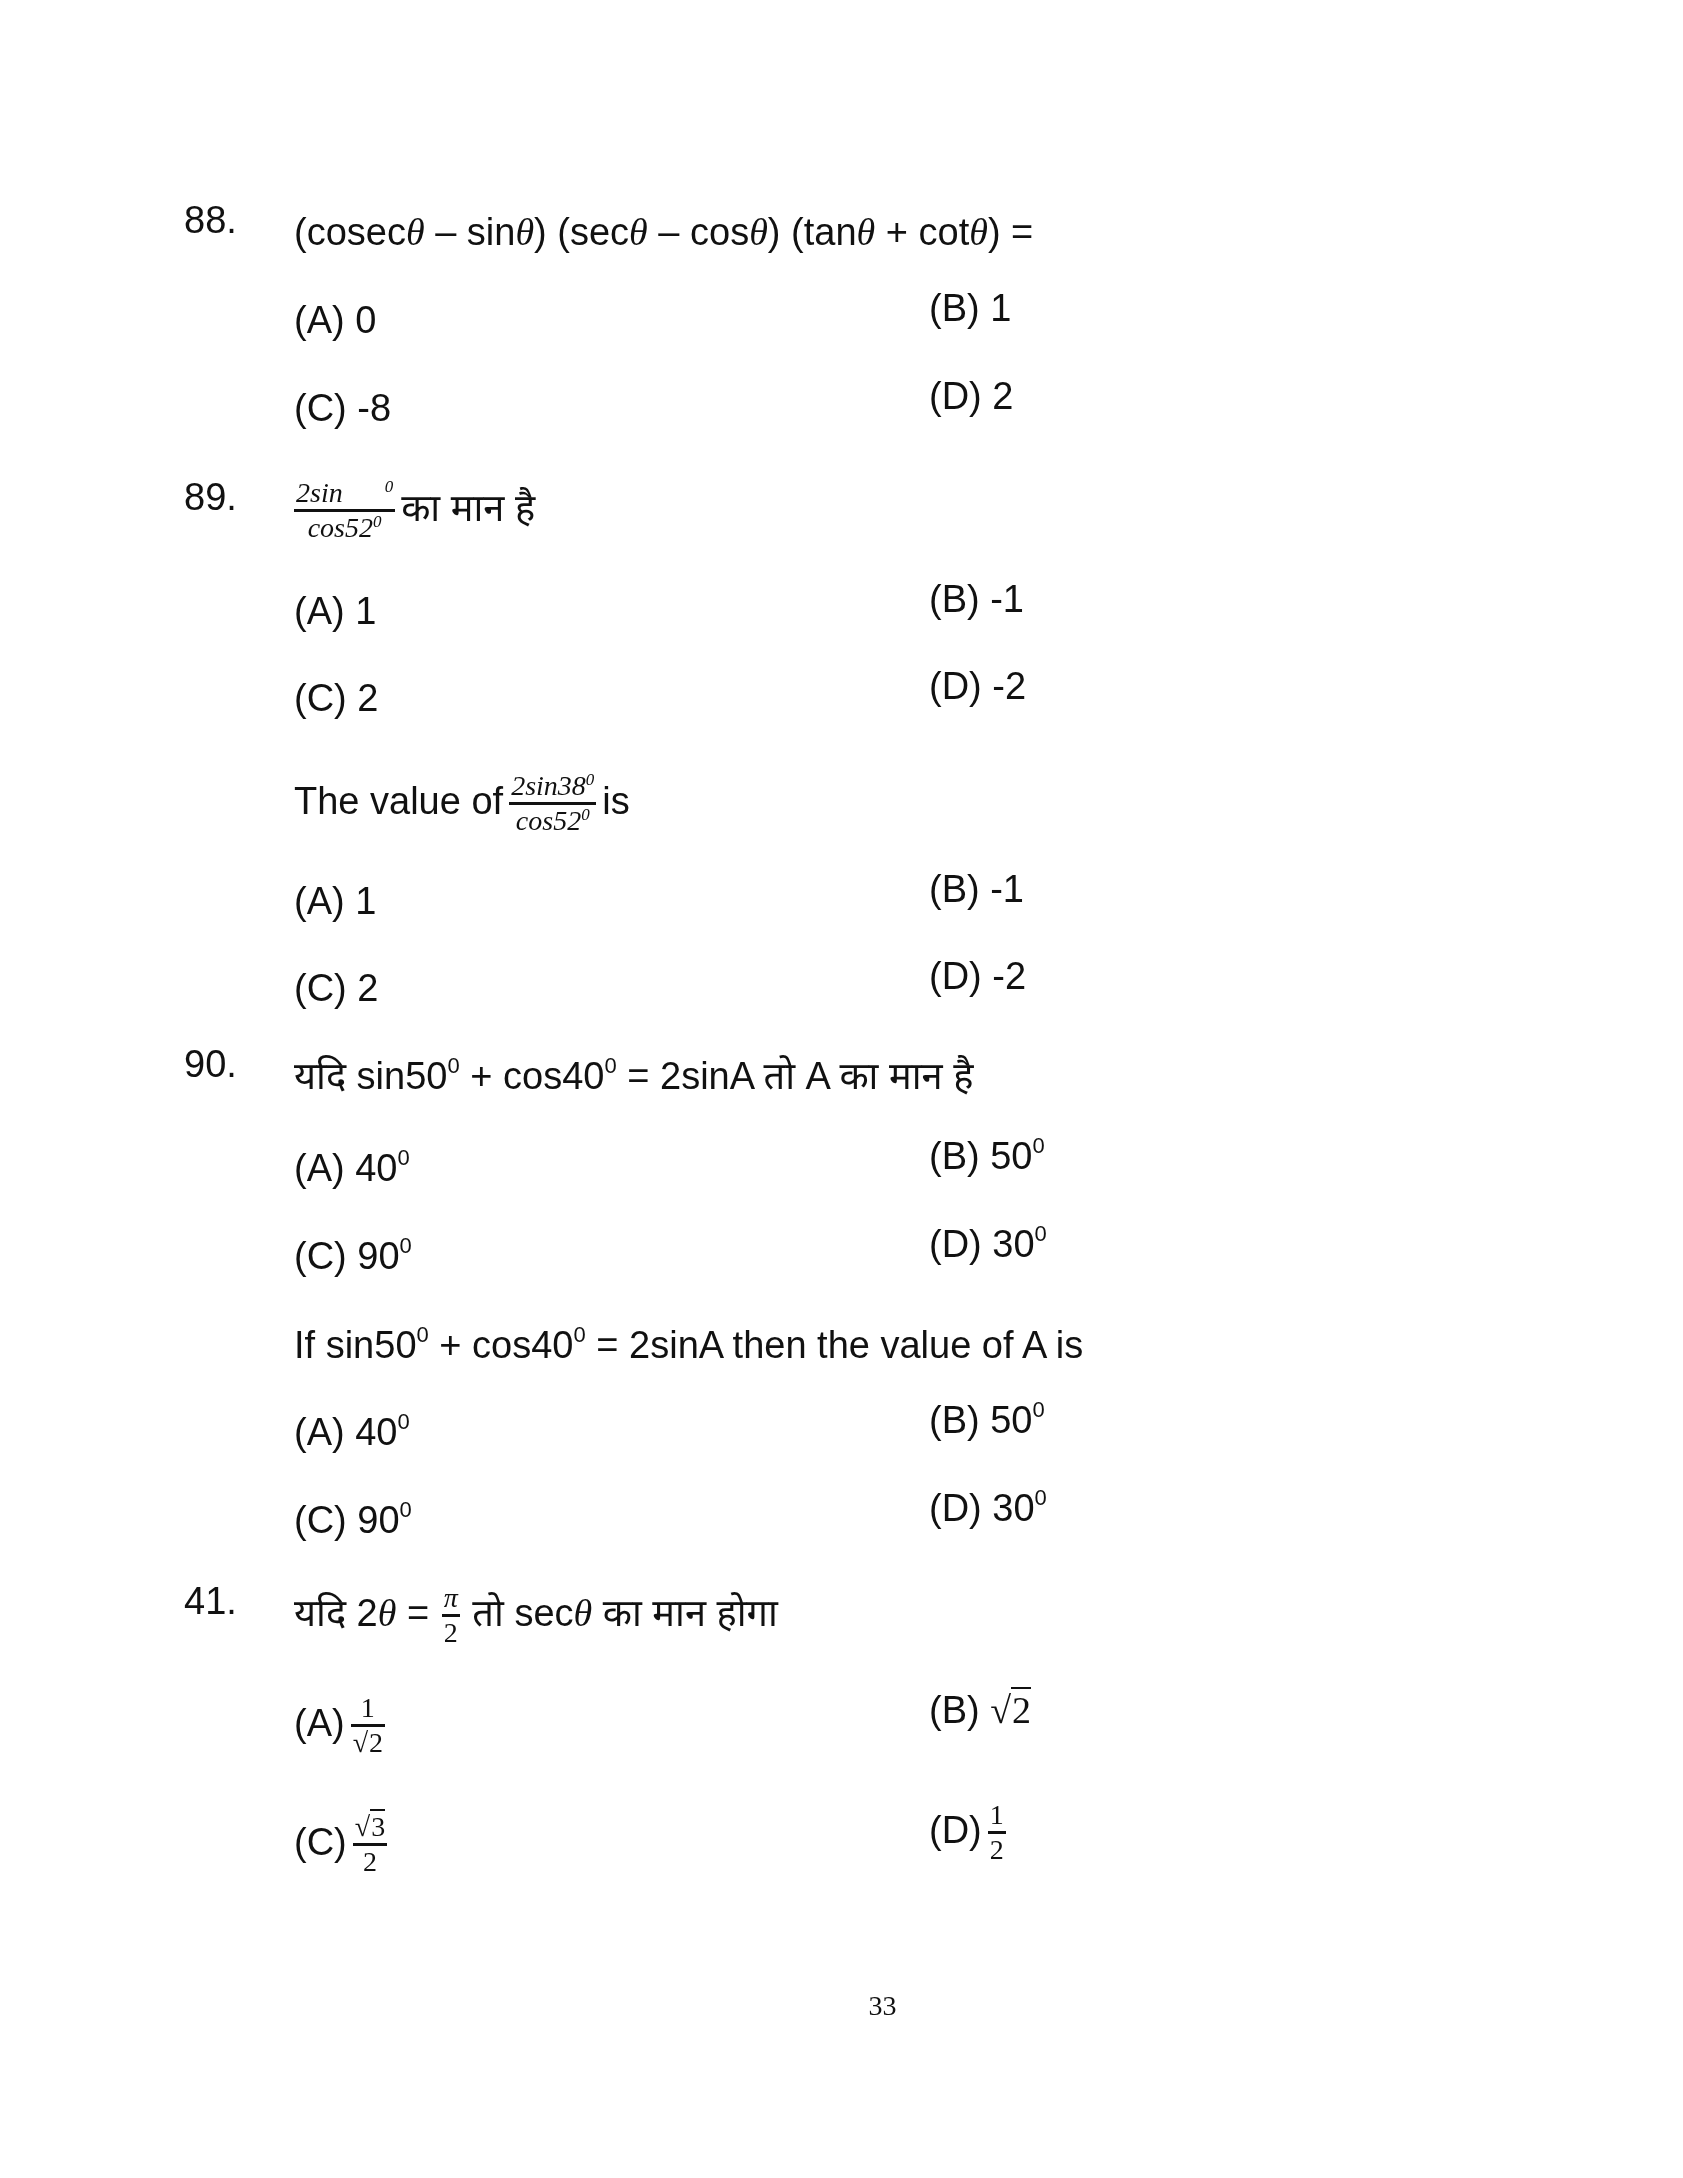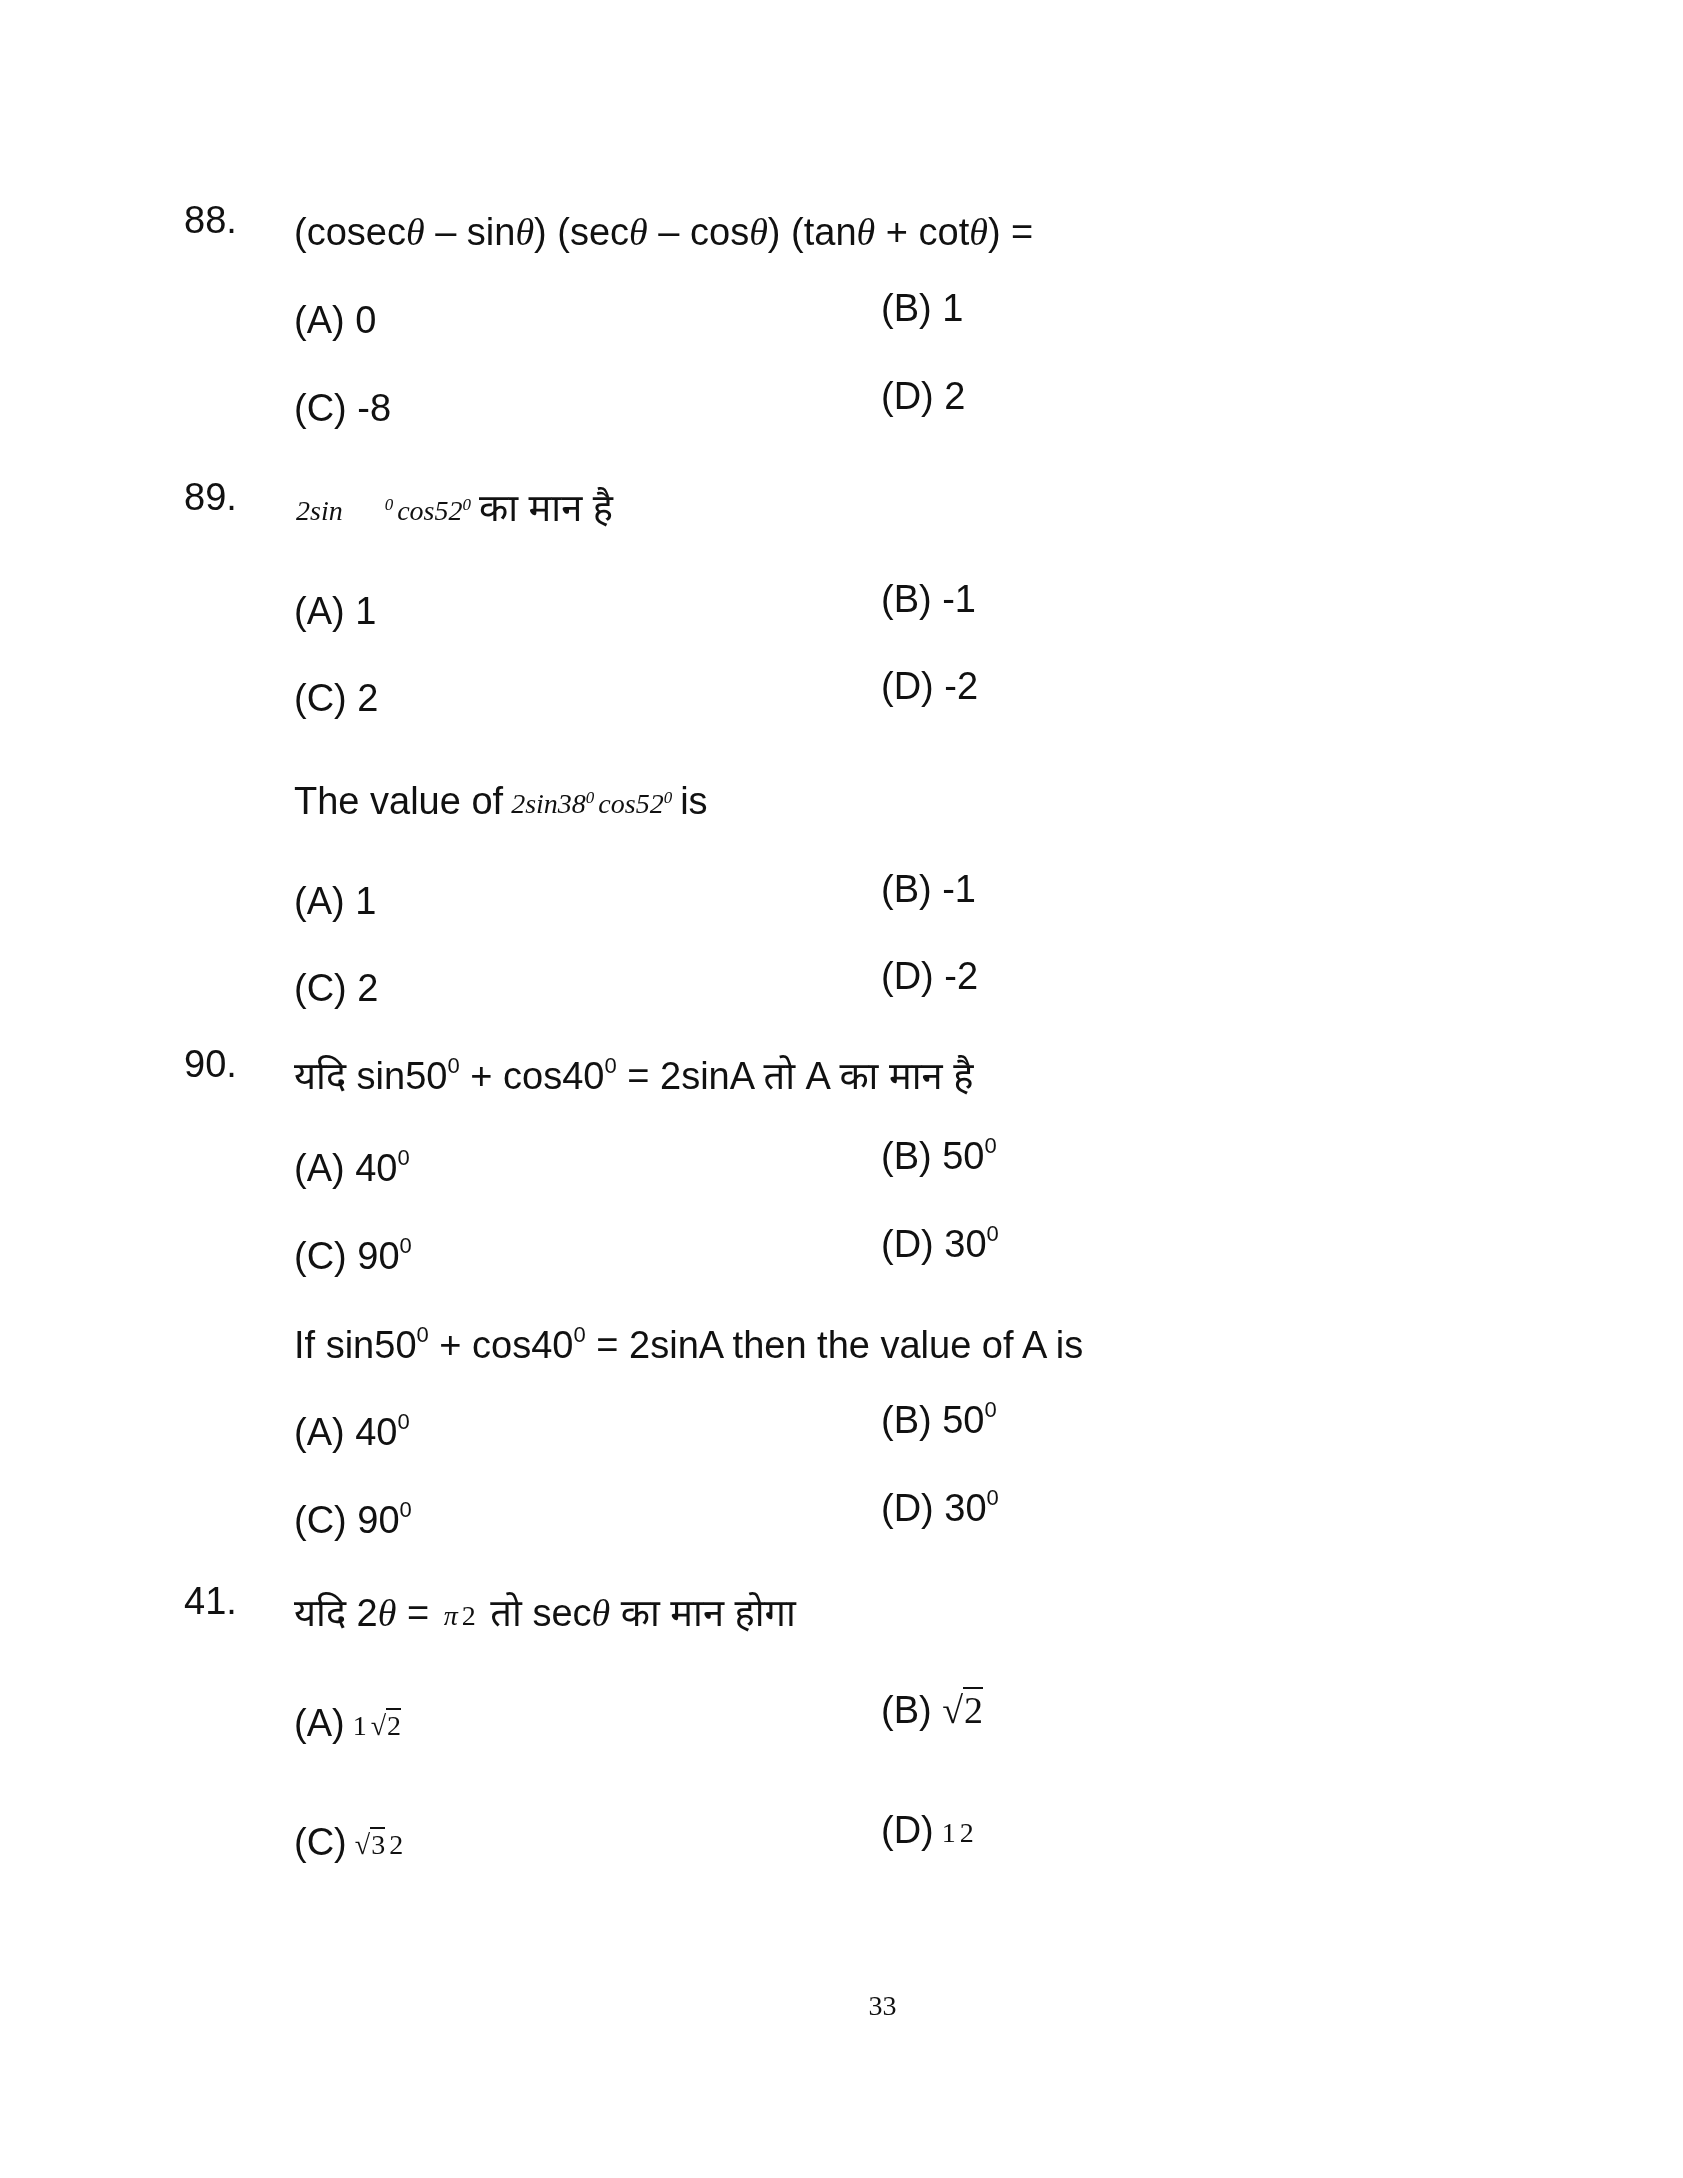--- a/index.html
+++ b/index.html
@@ -1,22 +1,22 @@
 <!DOCTYPE html>
 <html><head>
 <meta charset="utf-8">
 <style>
   html,body{margin:0;padding:0;background:#fff;}
   body{width:1683px;height:2178px;position:relative;overflow:hidden;font-family:"Liberation Sans",sans-serif;color:#111;}
   .ln{position:absolute;font-size:38px;line-height:44px;white-space:nowrap;}
   .num{left:184px;}
   .q{left:294px;margin-top:12px;}
-  .colB{left:881px;text-align:center;}
+  .colB{left:929px;text-align:center;}
   sup{font-size:22px;vertical-align:16px;line-height:0;}
-  .frac{display:inline-flex;align-items:center;vertical-align:middle;margin:0 6px;font-family:"Liberation Serif",serif;font-style:italic;}
+  .frac{display:inline-flex;flex-direction:column;align-items:center;vertical-align:middle;margin:0 6px;font-family:"Liberation Serif",serif;font-style:italic;}
   .frac .n{font-size:28px;line-height:32px;padding:0 2px;}
   .frac .bar{height:3px;background:#111;align-self:stretch;}
   .frac .d{font-size:28px;line-height:32px;padding:0 2px;}
   .frac.up{font-style:normal;}
   .frac sup{font-size:17px;vertical-align:10px;}
   .rt{border-top:2px solid #111;padding-left:1px;}
   .theta{font-family:"Liberation Serif",serif;font-style:italic;}
   .page{position:absolute;left:0;width:1765px;top:1990px;text-align:center;font-family:"Liberation Serif",serif;font-size:28px;}
 </style>
 </head>

